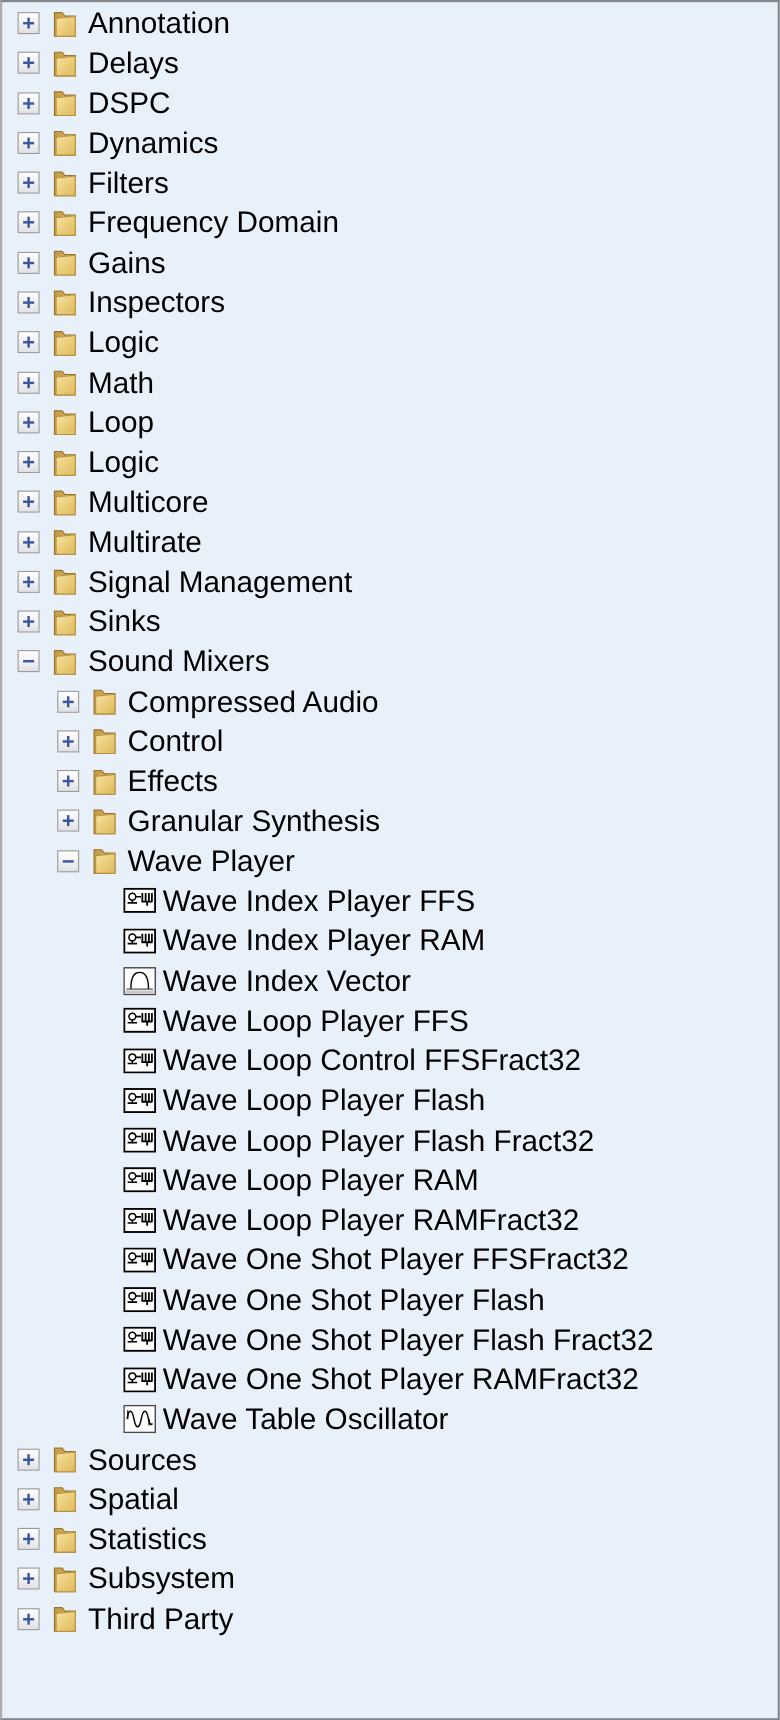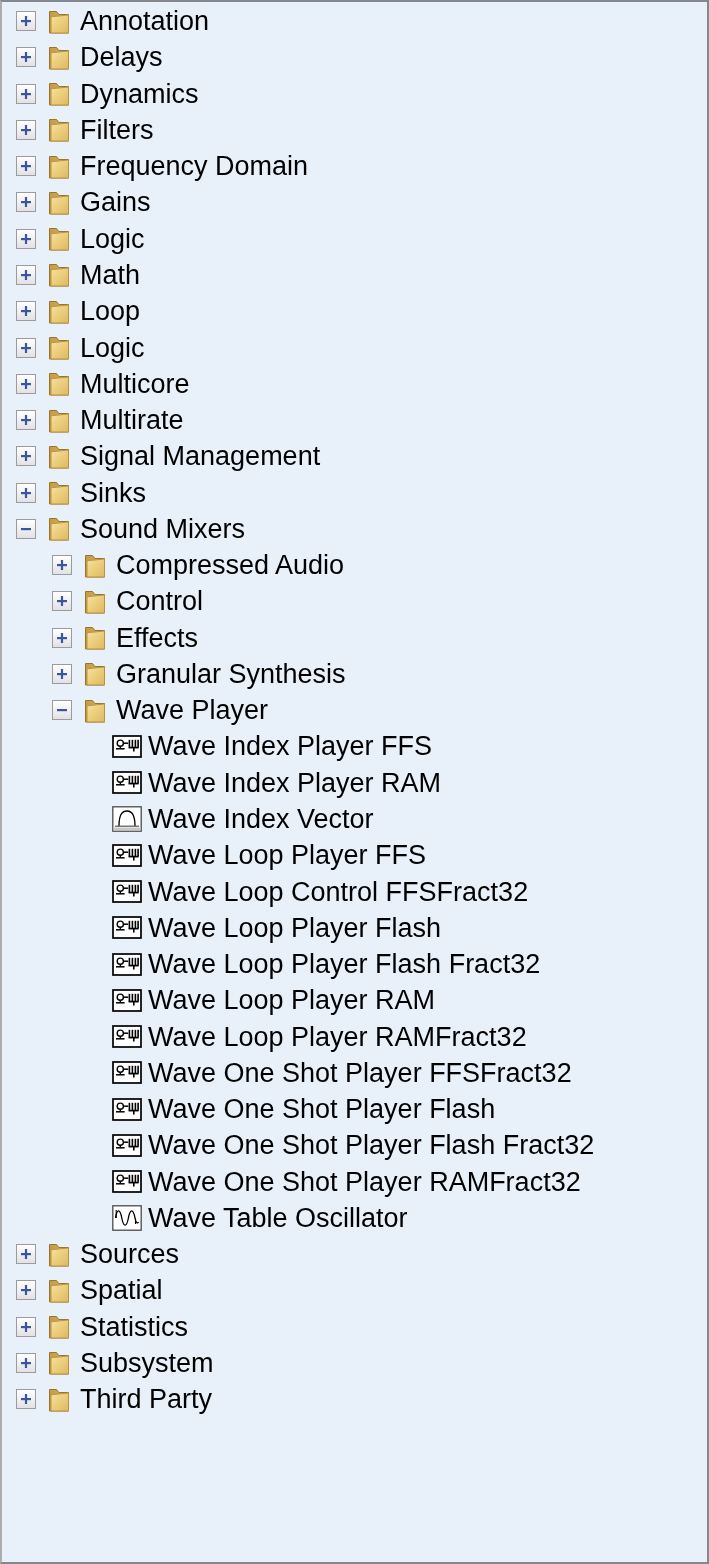--- a/index.html
+++ b/index.html
@@ -122,20 +122,38 @@
           </svg>
         </div>
         <div class="icon folder">
           <svg width="26" height="29" viewBox="0 0 26 29">
             <path d="M3.5 4.5 L10.5 4.5 L12.8 7.5 L22.5 7.5 L22.5 26 L3.5 26 Z" fill="url(#foldBack)" stroke="#97752F" stroke-width="1"></path>
             <path d="M6 9.5 L20 8.2 L21 25.2 L6 25.2 Z" fill="#FDFBEF"></path>
             <path d="M5 9.8 L22.5 8 L22.5 26 L5 26 Z" fill="url(#foldFront)" stroke="#BA954А" stroke-width="0"></path>
             <path d="M5 9.8 L22.5 8 L22.5 26 L5 26 Z" fill="none" stroke="#B8933F" stroke-width="1"></path>
           </svg>
         </div>
+        <span class="label">DSPC</span>
+      </div>
+      <div class="row">
+        <div class="indent" style="width: 14px;"></div>
+        <div class="expander">
+          <svg width="18" height="18" viewBox="0 0 18 18">
+            <rect x="4" y="8" width="10" height="2.2" fill="#3A56A0"></rect>
+            <rect x="7.9" y="4" width="2.2" height="10" fill="#3A56A0"></rect>
+          </svg>
+        </div>
+        <div class="icon folder">
+          <svg width="26" height="29" viewBox="0 0 26 29">
+            <path d="M3.5 4.5 L10.5 4.5 L12.8 7.5 L22.5 7.5 L22.5 26 L3.5 26 Z" fill="url(#foldBack)" stroke="#97752F" stroke-width="1"></path>
+            <path d="M6 9.5 L20 8.2 L21 25.2 L6 25.2 Z" fill="#FDFBEF"></path>
+            <path d="M5 9.8 L22.5 8 L22.5 26 L5 26 Z" fill="url(#foldFront)" stroke="#BA954А" stroke-width="0"></path>
+            <path d="M5 9.8 L22.5 8 L22.5 26 L5 26 Z" fill="none" stroke="#B8933F" stroke-width="1"></path>
+          </svg>
+        </div>
         <span class="label">Dynamics</span>
       </div>
       <div class="row">
         <div class="indent" style="width: 14px;"></div>
         <div class="expander">
           <svg width="18" height="18" viewBox="0 0 18 18">
             <rect x="4" y="8" width="10" height="2.2" fill="#3A56A0"></rect>
             <rect x="7.9" y="4" width="2.2" height="10" fill="#3A56A0"></rect>
           </svg>
         </div>
@@ -177,20 +195,38 @@
         </div>
         <div class="icon folder">
           <svg width="26" height="29" viewBox="0 0 26 29">
             <path d="M3.5 4.5 L10.5 4.5 L12.8 7.5 L22.5 7.5 L22.5 26 L3.5 26 Z" fill="url(#foldBack)" stroke="#97752F" stroke-width="1"></path>
             <path d="M6 9.5 L20 8.2 L21 25.2 L6 25.2 Z" fill="#FDFBEF"></path>
             <path d="M5 9.8 L22.5 8 L22.5 26 L5 26 Z" fill="url(#foldFront)" stroke="#BA954А" stroke-width="0"></path>
             <path d="M5 9.8 L22.5 8 L22.5 26 L5 26 Z" fill="none" stroke="#B8933F" stroke-width="1"></path>
           </svg>
         </div>
         <span class="label">Gains</span>
+      </div>
+      <div class="row">
+        <div class="indent" style="width: 14px;"></div>
+        <div class="expander">
+          <svg width="18" height="18" viewBox="0 0 18 18">
+            <rect x="4" y="8" width="10" height="2.2" fill="#3A56A0"></rect>
+            <rect x="7.9" y="4" width="2.2" height="10" fill="#3A56A0"></rect>
+          </svg>
+        </div>
+        <div class="icon folder">
+          <svg width="26" height="29" viewBox="0 0 26 29">
+            <path d="M3.5 4.5 L10.5 4.5 L12.8 7.5 L22.5 7.5 L22.5 26 L3.5 26 Z" fill="url(#foldBack)" stroke="#97752F" stroke-width="1"></path>
+            <path d="M6 9.5 L20 8.2 L21 25.2 L6 25.2 Z" fill="#FDFBEF"></path>
+            <path d="M5 9.8 L22.5 8 L22.5 26 L5 26 Z" fill="url(#foldFront)" stroke="#BA954А" stroke-width="0"></path>
+            <path d="M5 9.8 L22.5 8 L22.5 26 L5 26 Z" fill="none" stroke="#B8933F" stroke-width="1"></path>
+          </svg>
+        </div>
+        <span class="label">Inspectors</span>
       </div>
       <div class="row">
         <div class="indent" style="width: 14px;"></div>
         <div class="expander">
           <svg width="18" height="18" viewBox="0 0 18 18">
             <rect x="4" y="8" width="10" height="2.2" fill="#3A56A0"></rect>
             <rect x="7.9" y="4" width="2.2" height="10" fill="#3A56A0"></rect>
           </svg>
         </div>
         <div class="icon folder">

